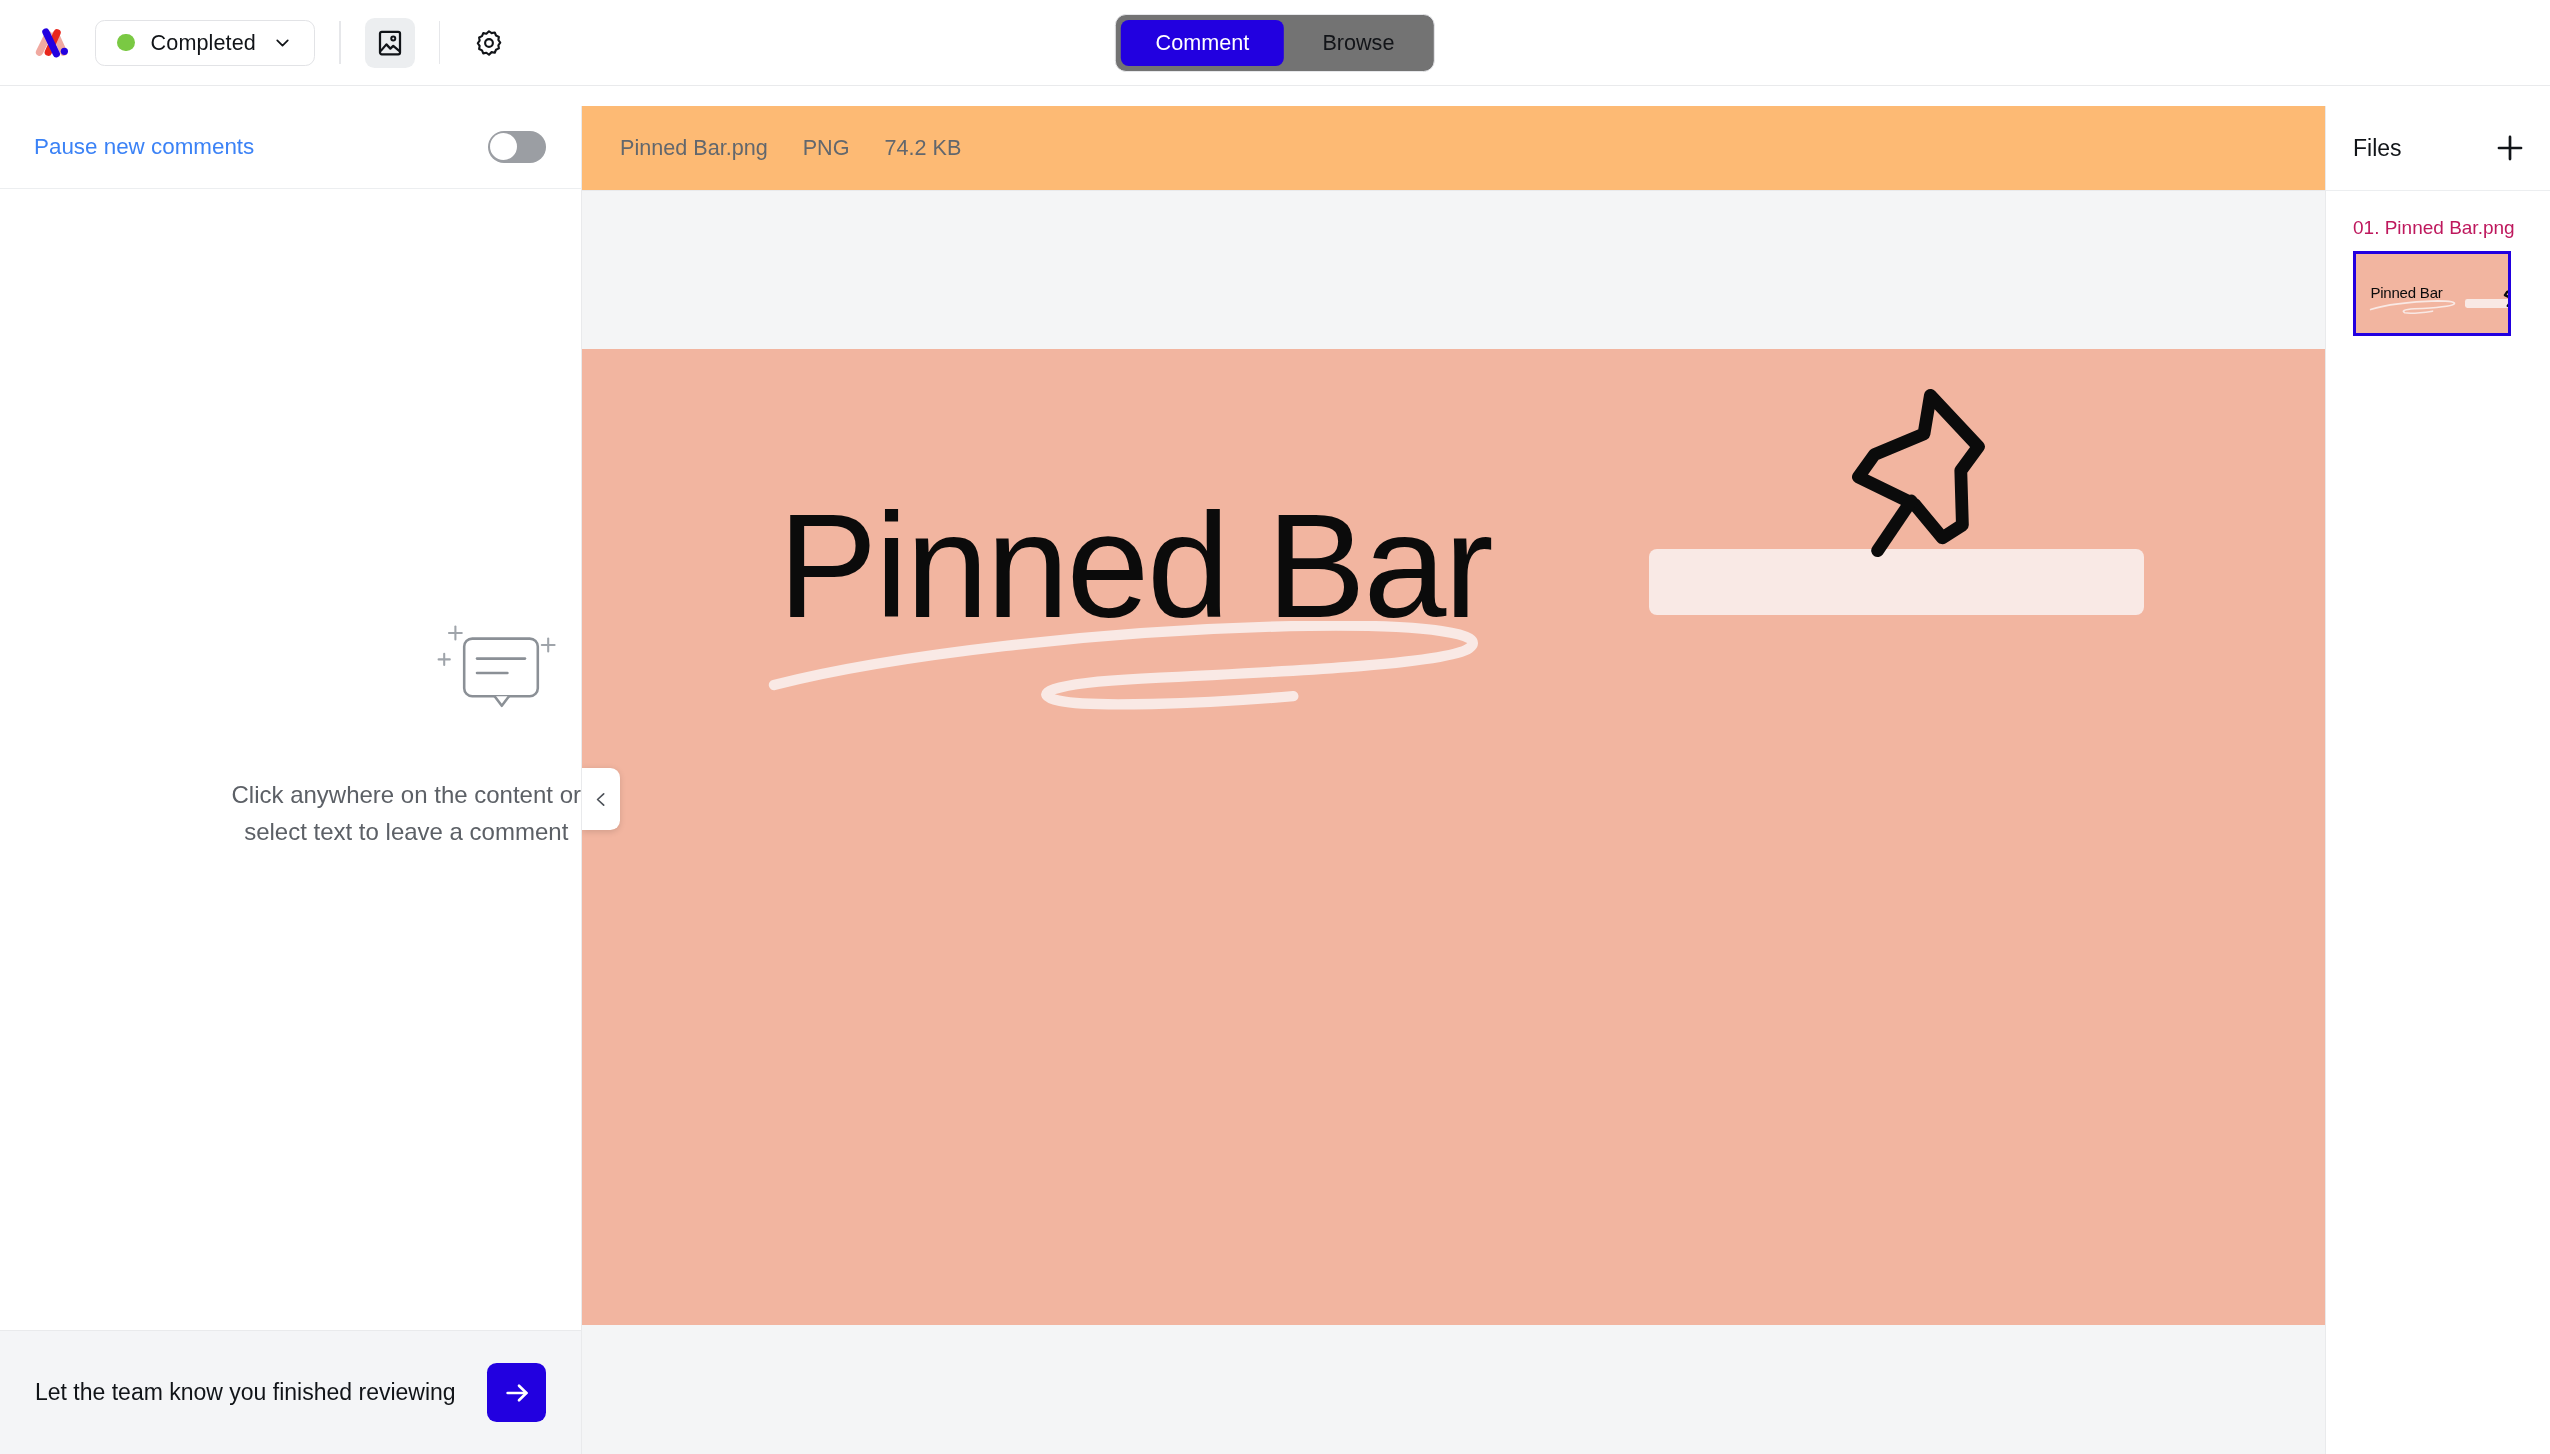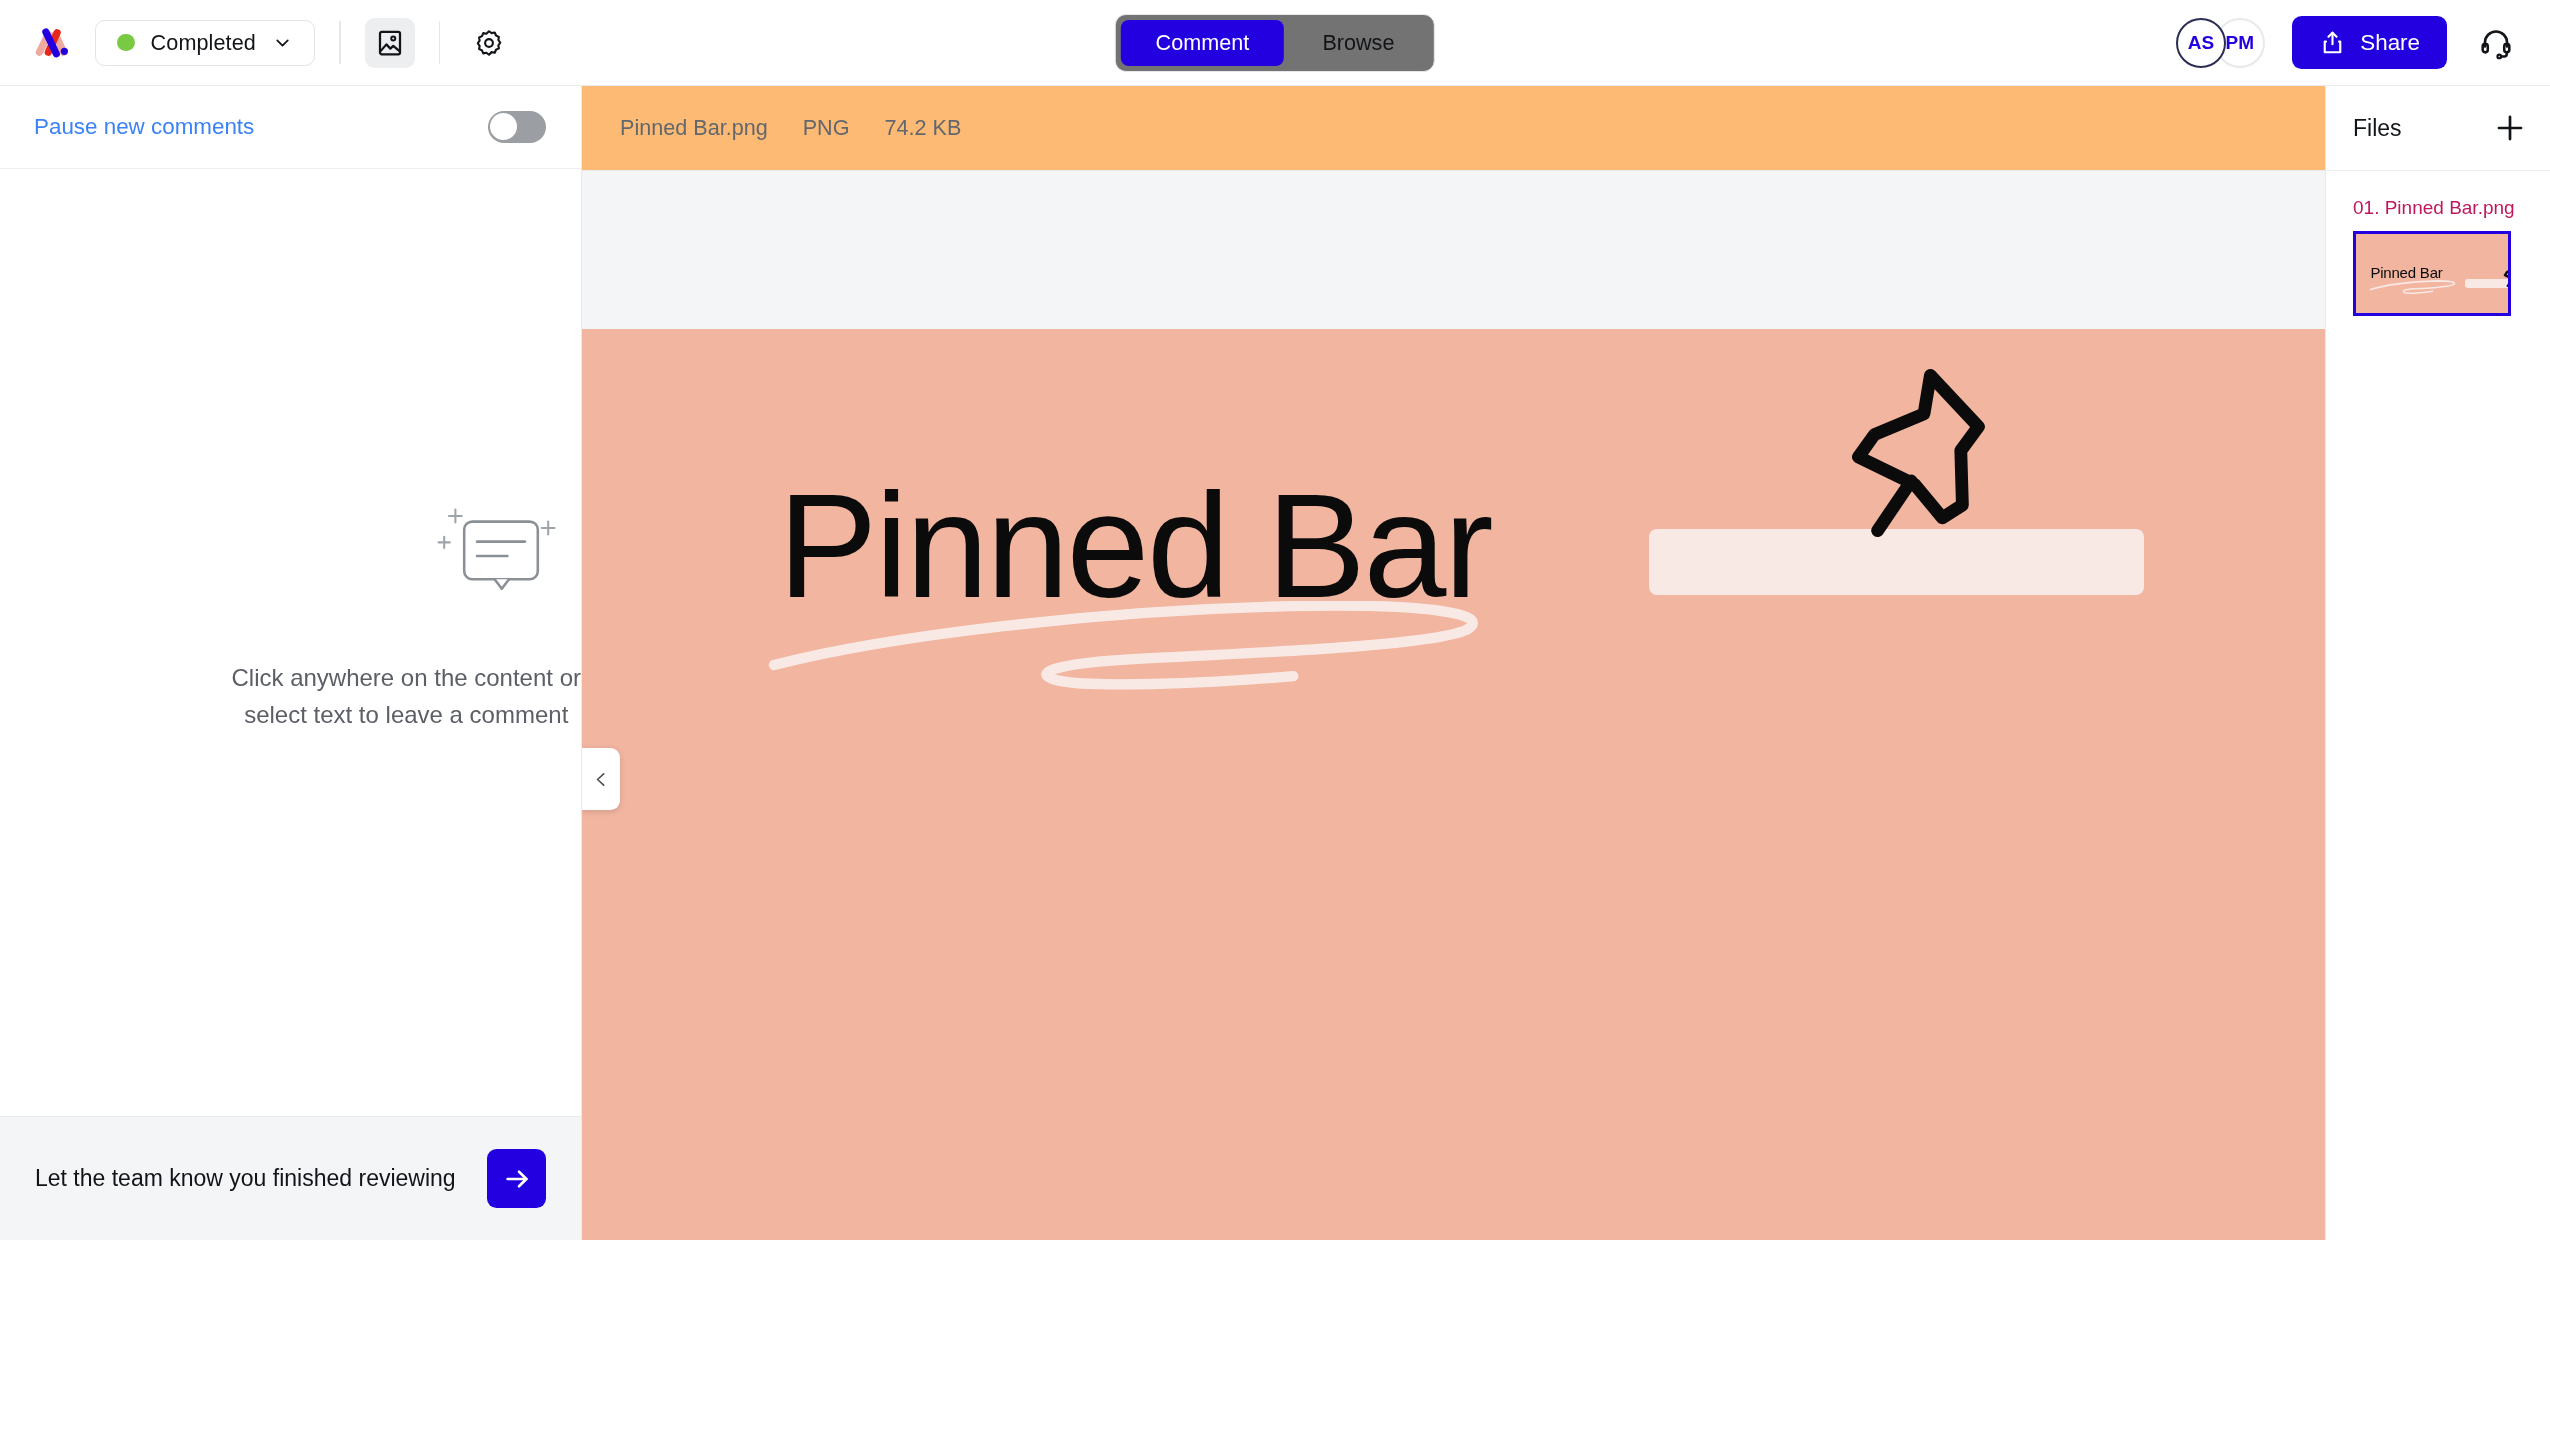--- a/index.html
+++ b/index.html
@@ -2,21 +2,21 @@
 <html style="font-size:12.8px"><head>
 <meta charset="utf-8">
 <style>
   * { box-sizing: border-box; margin: 0; padding: 0; }
   html, body {
     width: 2550px; height: 1454px;
     font-family: "Liberation Sans", sans-serif;
     background: #ffffff;
     overflow: hidden;
   }
-  .app { position: relative; width: 2550px; height: 1240px; display: flex; flex-direction: column; }
+  .app { position: relative; width: 2550px; height: 1454px; display: flex; flex-direction: column; gap: 20px; }
 
   
   .header {
     position: relative;
     height: 86px; min-height: 86px;
     background: #ffffff;
     border-bottom: 1.6px solid #e9eaec;
     display: flex; align-items: center;
     padding: 0 29px;
   }
@@ -258,45 +258,20 @@
           <circle cx="12" cy="12" r="3.1" stroke="#111418" stroke-width="1.7"></circle>
         </svg>
       </div>
     </div>
 
     <div class="seg-wrap">
       <button class="seg active">Comment</button>
       <button class="seg">Browse</button>
     </div>
 
-    <div class="header-right">
-      <div class="avatars">
-        <div class="avatar primary">AS</div>
-        <div class="avatar secondary">PM</div>
-      </div>
-
-      <button class="share-btn">
-        <svg width="27" height="27" viewBox="0 0 24 24" fill="none">
-          <path d="M12 3.4v10.2" stroke="#fff" stroke-width="1.9" stroke-linecap="round"></path>
-          <path d="M8.4 6.9L12 3.3l3.6 3.6" stroke="#fff" stroke-width="1.9" stroke-linecap="round" stroke-linejoin="round"></path>
-          <path d="M6.2 11.2H5.1v9.5h13.8v-9.5h-1.1" stroke="#fff" stroke-width="1.9" stroke-linecap="round" stroke-linejoin="round"></path>
-        </svg>
-        <span>Share</span>
-      </button>
-
-      <div class="support-btn">
-        <svg width="34" height="34" viewBox="0 0 24 24" fill="none">
-          <path d="M4.2 14.5v-2.8a7.8 7.8 0 0115.6 0v2.8" stroke="#111418" stroke-width="1.8" stroke-linecap="round"></path>
-          <rect x="2.6" y="12.6" width="3.6" height="6" rx="1.8" stroke="#111418" stroke-width="1.8"></rect>
-          <rect x="17.8" y="12.6" width="3.6" height="6" rx="1.8" stroke="#111418" stroke-width="1.8"></rect>
-          <path d="M19.6 18.6v1.1a1.8 1.8 0 01-1.8 1.8h-2.3" stroke="#111418" stroke-width="1.8" stroke-linecap="round"></path>
-          <circle cx="14.3" cy="21.5" r="1.3" stroke="#111418" stroke-width="1.5"></circle>
-        </svg>
-      </div>
-    </div>
   </div>
 
   <div class="body">
 
     <div class="sidebar">
 
       <div class="pause-row">
         <span class="pause-label">Pause new comments</span>
         <div class="toggle">
           <span class="knob"></span>

